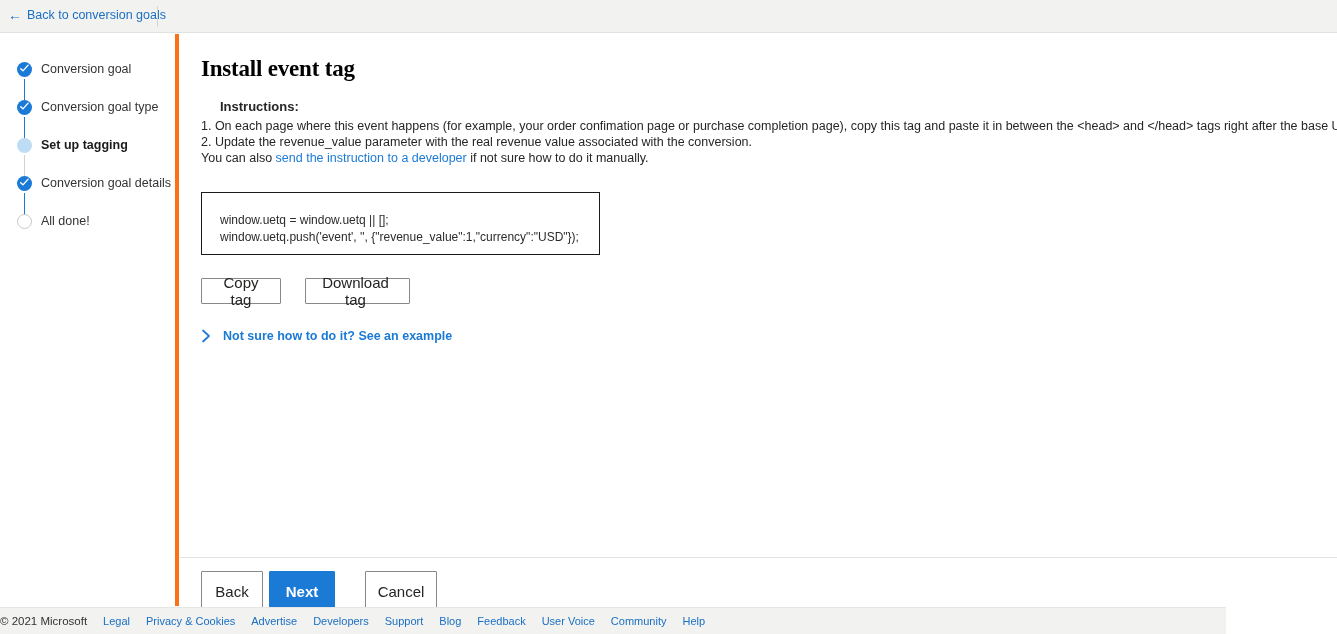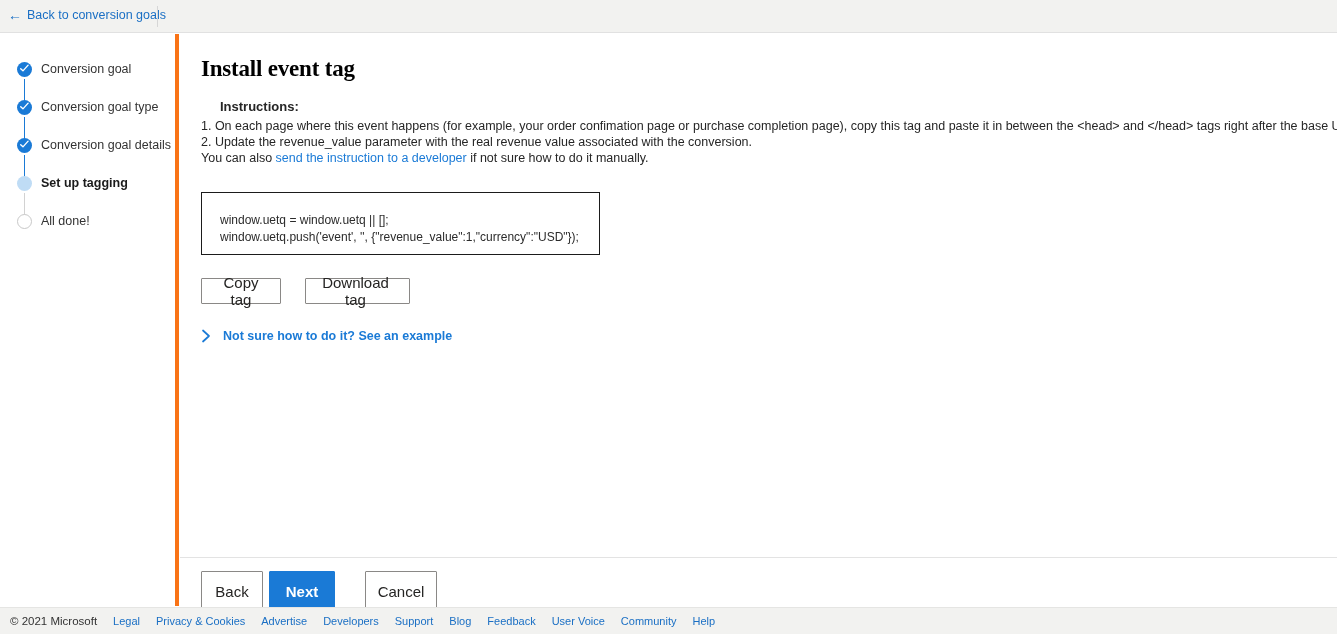--- a/index.html
+++ b/index.html
@@ -240,26 +240,25 @@
   }
   .action-bar .btn { height: 40px; }
   #back-button { width: 62px; }
   #next-button { width: 66px; margin-left: 6px; }
   #cancel-button { width: 72px; margin-left: 30px; }
 
   
   .footer {
     position: absolute;
     left: 0; top: 607px;
-    width: 1337px; height: 27px;
+    width: 1226px; height: 27px;
     background: #f2f2f0;
     border-top: 1px solid #e5e5e3;
     display: flex;
     align-items: center;
-    padding-left: 10px;
   }
   .copyright {
     font-size: 11.5px;
     color: #333333;
     margin-right: 16px;
     white-space: nowrap;
   }
   .footer-link {
     font-size: 11px;
     color: #1a6fc4;
@@ -304,36 +303,36 @@
               <path d="M0.8 5.2 L3.3 7.6 L9.0 1.3" fill="none" stroke="#ffffff" stroke-width="1.5" stroke-linecap="round" stroke-linejoin="round"></path>
             </svg>
           </div>
           <div class="connector"></div>
         </div>
         <div class="step-label">Conversion goal type</div>
       </div>
 
       <div class="step">
         <div class="step-marker">
+          <div class="dot current"></div>
+          <div class="connector dim"></div>
+        </div>
+        <div class="step-label active">Set up tagging</div>
+      </div>
+
+      <div class="step">
+        <div class="step-marker">
           <div class="dot done">
             <svg class="check" viewBox="0 0 10 10">
               <path d="M0.8 5.2 L3.3 7.6 L9.0 1.3" fill="none" stroke="#ffffff" stroke-width="1.5" stroke-linecap="round" stroke-linejoin="round"></path>
             </svg>
           </div>
           <div class="connector"></div>
         </div>
         <div class="step-label">Conversion goal details</div>
-      </div>
-
-      <div class="step">
-        <div class="step-marker">
-          <div class="dot current"></div>
-          <div class="connector dim"></div>
-        </div>
-        <div class="step-label active">Set up tagging</div>
       </div>
 
       <div class="step">
         <div class="step-marker">
           <div class="dot todo"></div>
         </div>
         <div class="step-label">All done!</div>
       </div>
 
     </div>

